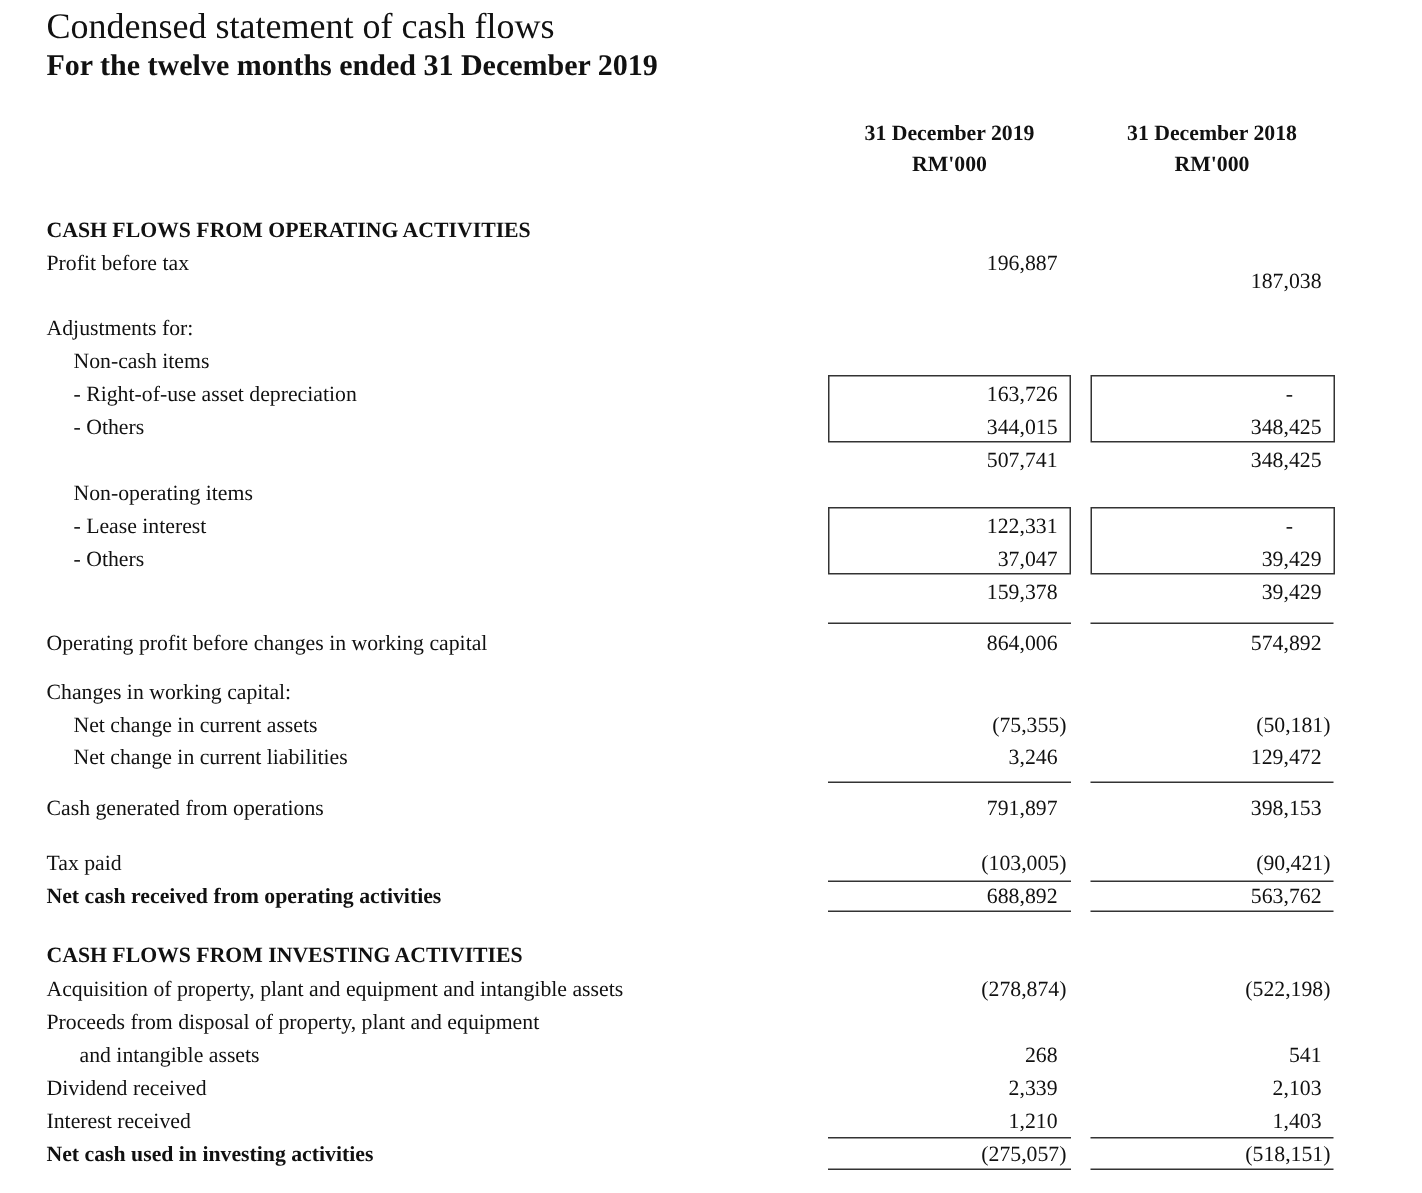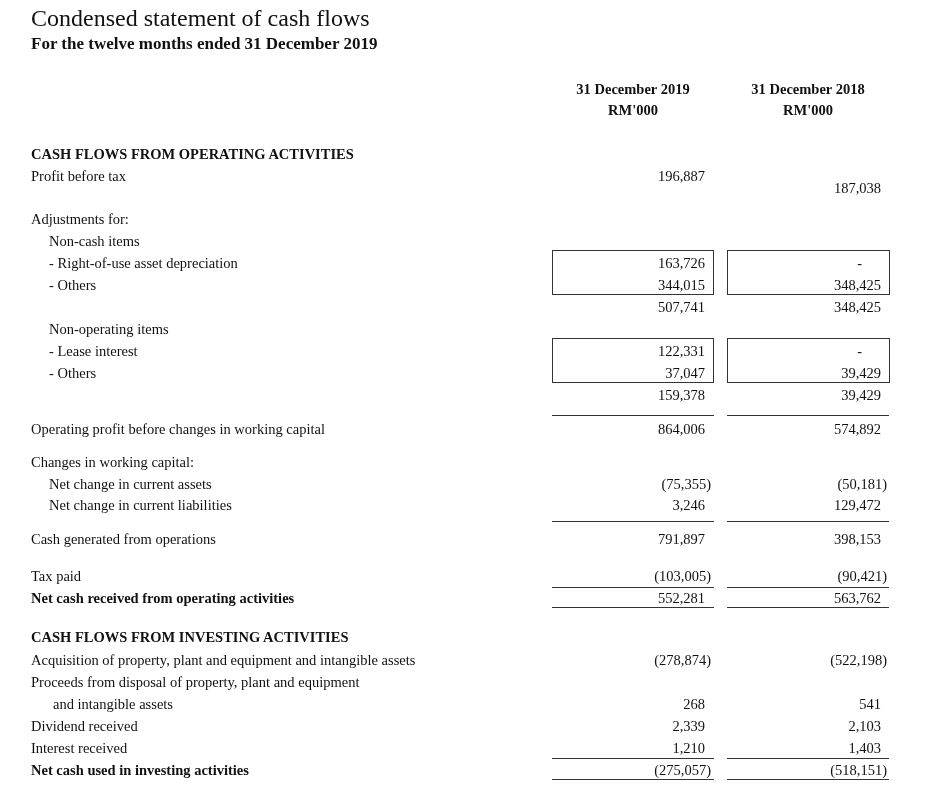--- a/index.html
+++ b/index.html
@@ -1,20 +1,20 @@
 <!DOCTYPE html>
 <html><head>
 <meta charset="utf-8">
 <style>
   html, body { margin: 0; padding: 0; background: #ffffff; }
   body { width: 948px; height: 795px; position: relative; overflow: hidden;
          font-family: "Liberation Serif", "DejaVu Serif", serif; color: #111; }
   .abs { position: absolute; white-space: nowrap; }
   .title { left: 31px; top: 3px; font-size: 24px; line-height: 30px; }
-  .subtitle { left: 31px; top: 35px; font-size: 17px; font-weight: bold; line-height: 18px; }
+  .subtitle { left: 31px; top: 35px; font-size: 20px; font-weight: bold; line-height: 18px; }
   .colhead { font-size: 14.5px; font-weight: bold; text-align: center; width: 170px; line-height: 22px; }
   .label { font-size: 14.5px; line-height: 18px; }
   .bold { font-weight: bold; }
   .val { font-size: 14.5px; line-height: 18px; text-align: right; width: 150px; }
   .box { position: absolute; border: 1px solid #333; }
   .rule { position: absolute; height: 0; border-top: 1.5px solid #333; }
 </style>
 </head>
 <body>
 
@@ -90,21 +90,21 @@
 <div class="abs val" style="left:731px; top:530px;">398,153</div>
 
 <div class="abs label" style="left:31px; top:567px;">Tax paid</div>
 <div class="abs val" style="left:561px; top:567px;">(103,005)</div>
 <div class="abs val" style="left:737px; top:567px;">(90,421)</div>
 
 <div class="rule" style="left:552px; top:587px; width:162px;"></div>
 <div class="rule" style="left:727px; top:587px; width:162px;"></div>
 
 <div class="abs label bold" style="left:31px; top:589px;">Net cash received from operating activities</div>
-<div class="abs val" style="left:555px; top:589px;">552,281</div>
+<div class="abs val" style="left:555px; top:589px;">688,892</div>
 <div class="abs val" style="left:731px; top:589px;">563,762</div>
 
 <div class="rule" style="left:552px; top:607px; width:162px;"></div>
 <div class="rule" style="left:727px; top:607px; width:162px;"></div>
 
 <div class="abs label bold" style="left:31px; top:628px;">CASH FLOWS FROM INVESTING ACTIVITIES</div>
 
 <div class="abs label" style="left:31px; top:651px;">Acquisition of property, plant and equipment and intangible assets</div>
 <div class="abs val" style="left:561px; top:651px;">(278,874)</div>
 <div class="abs val" style="left:737px; top:651px;">(522,198)</div>

